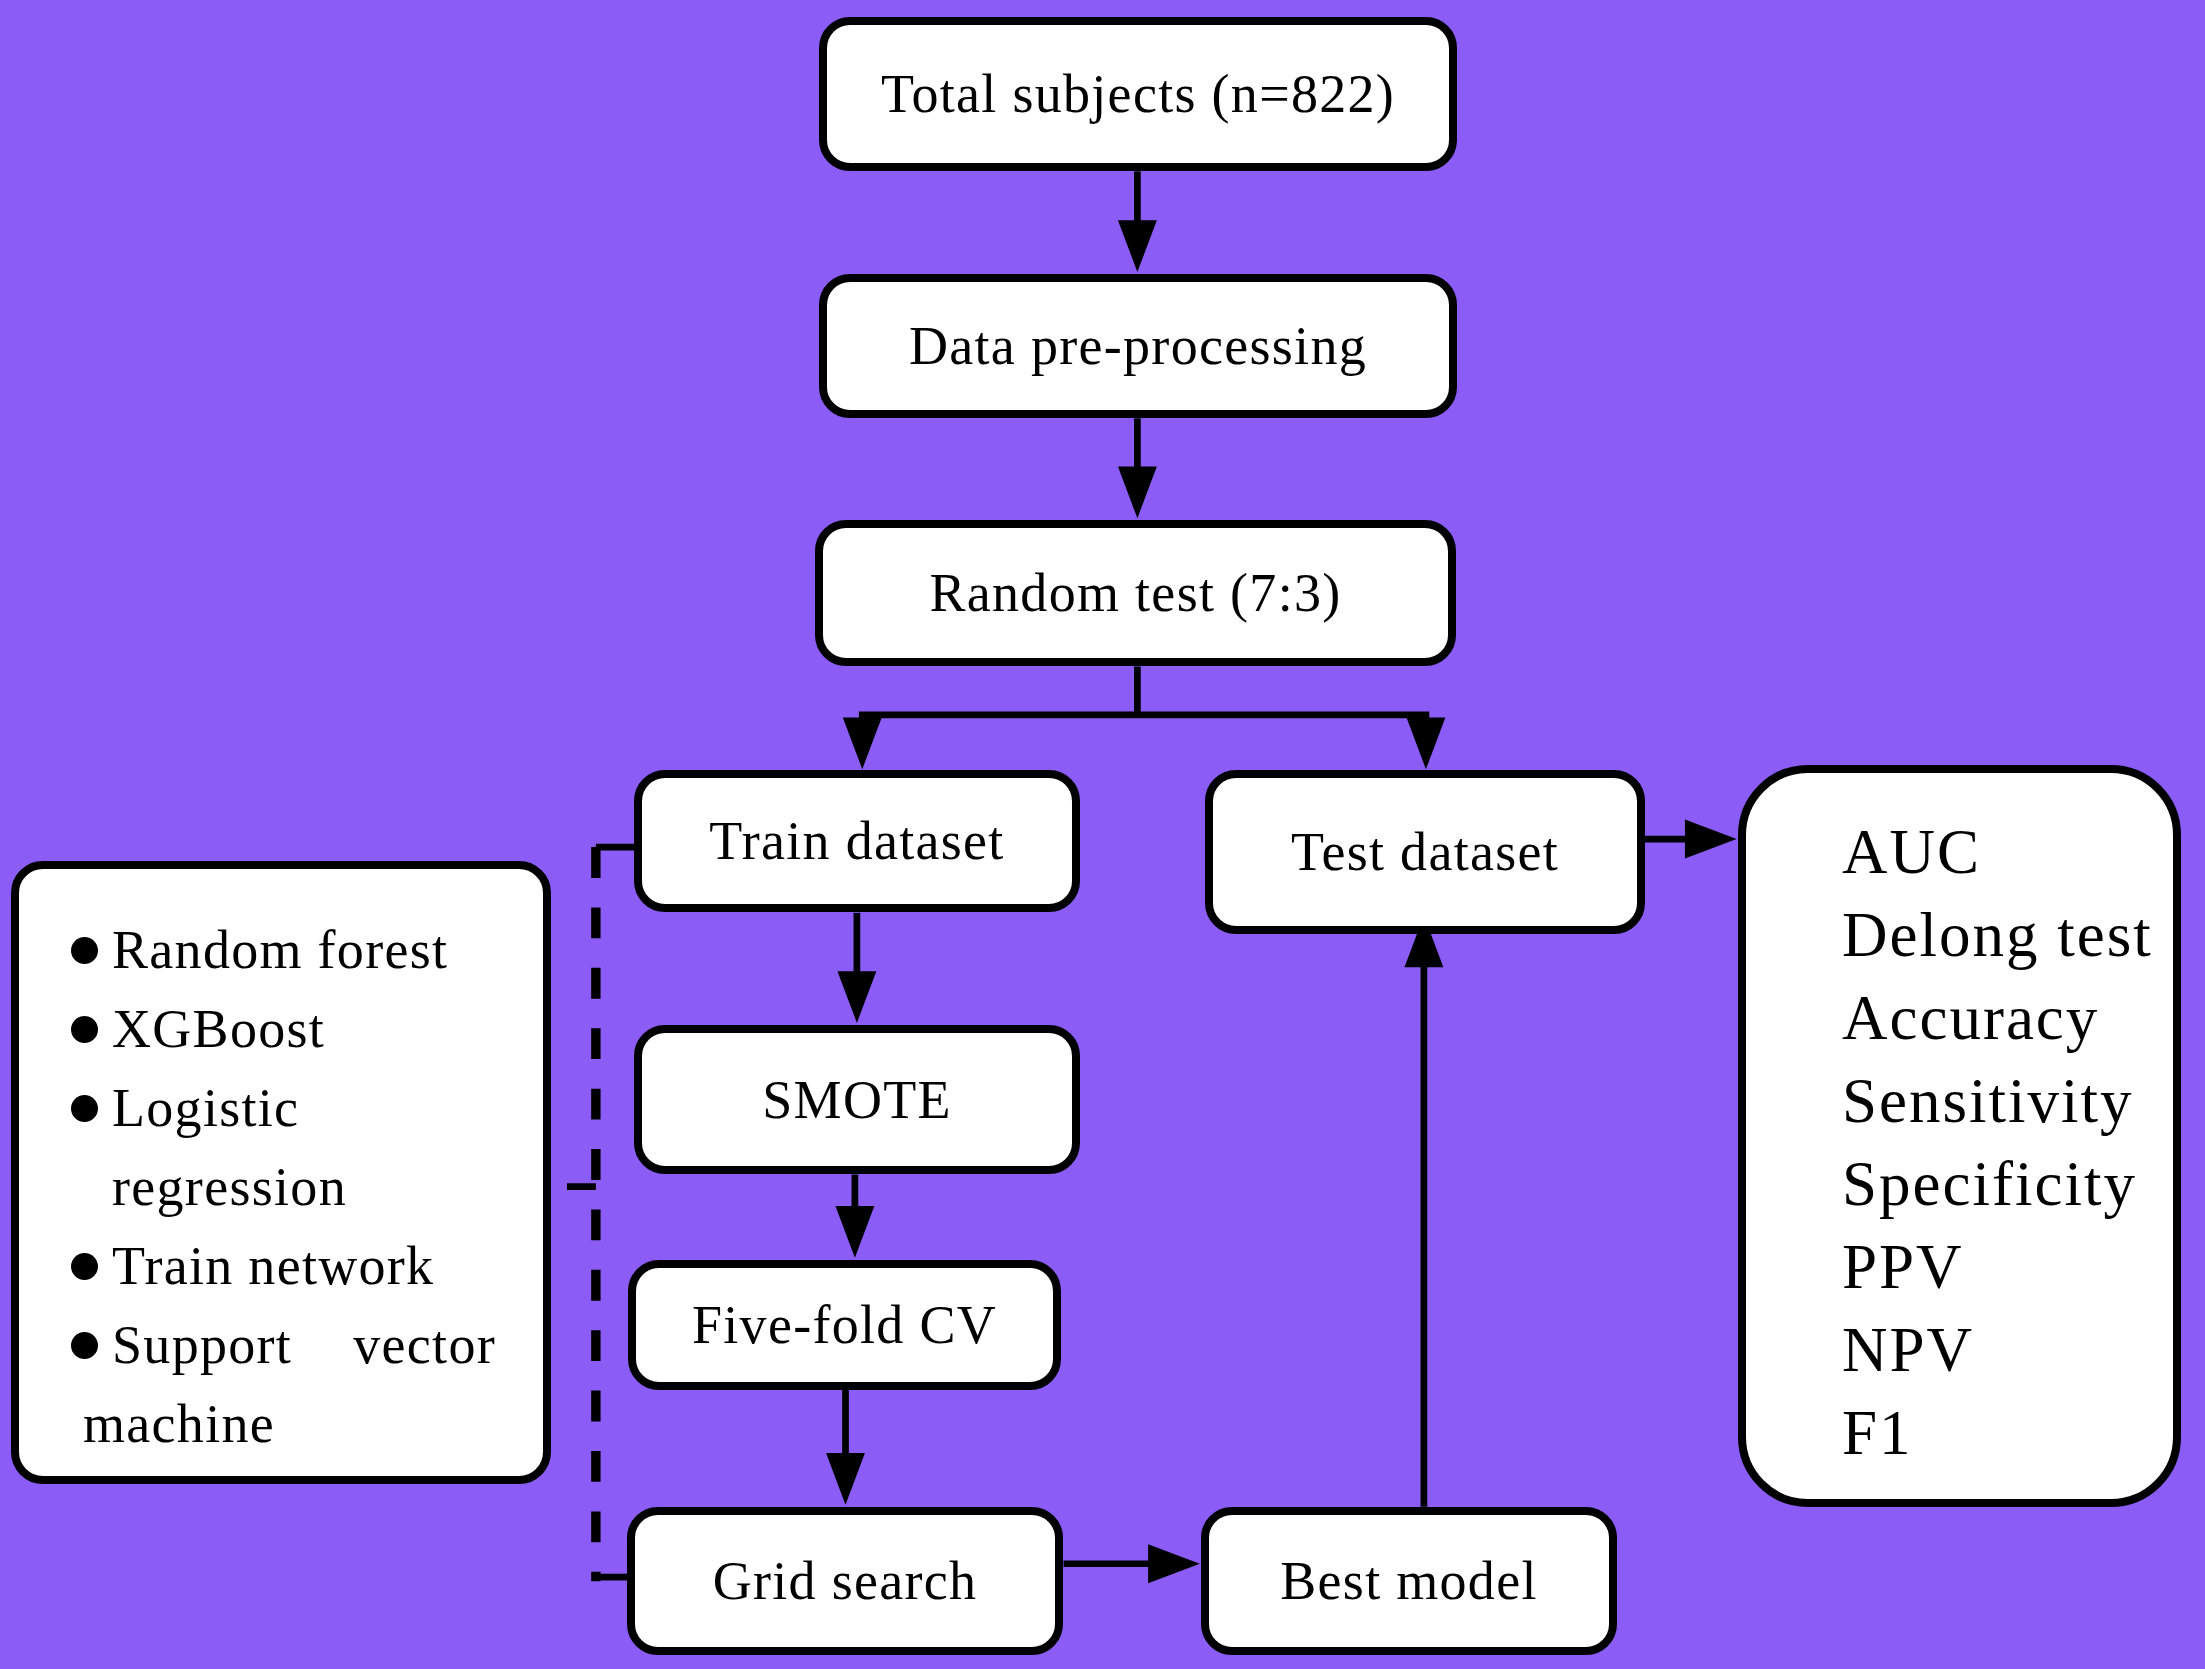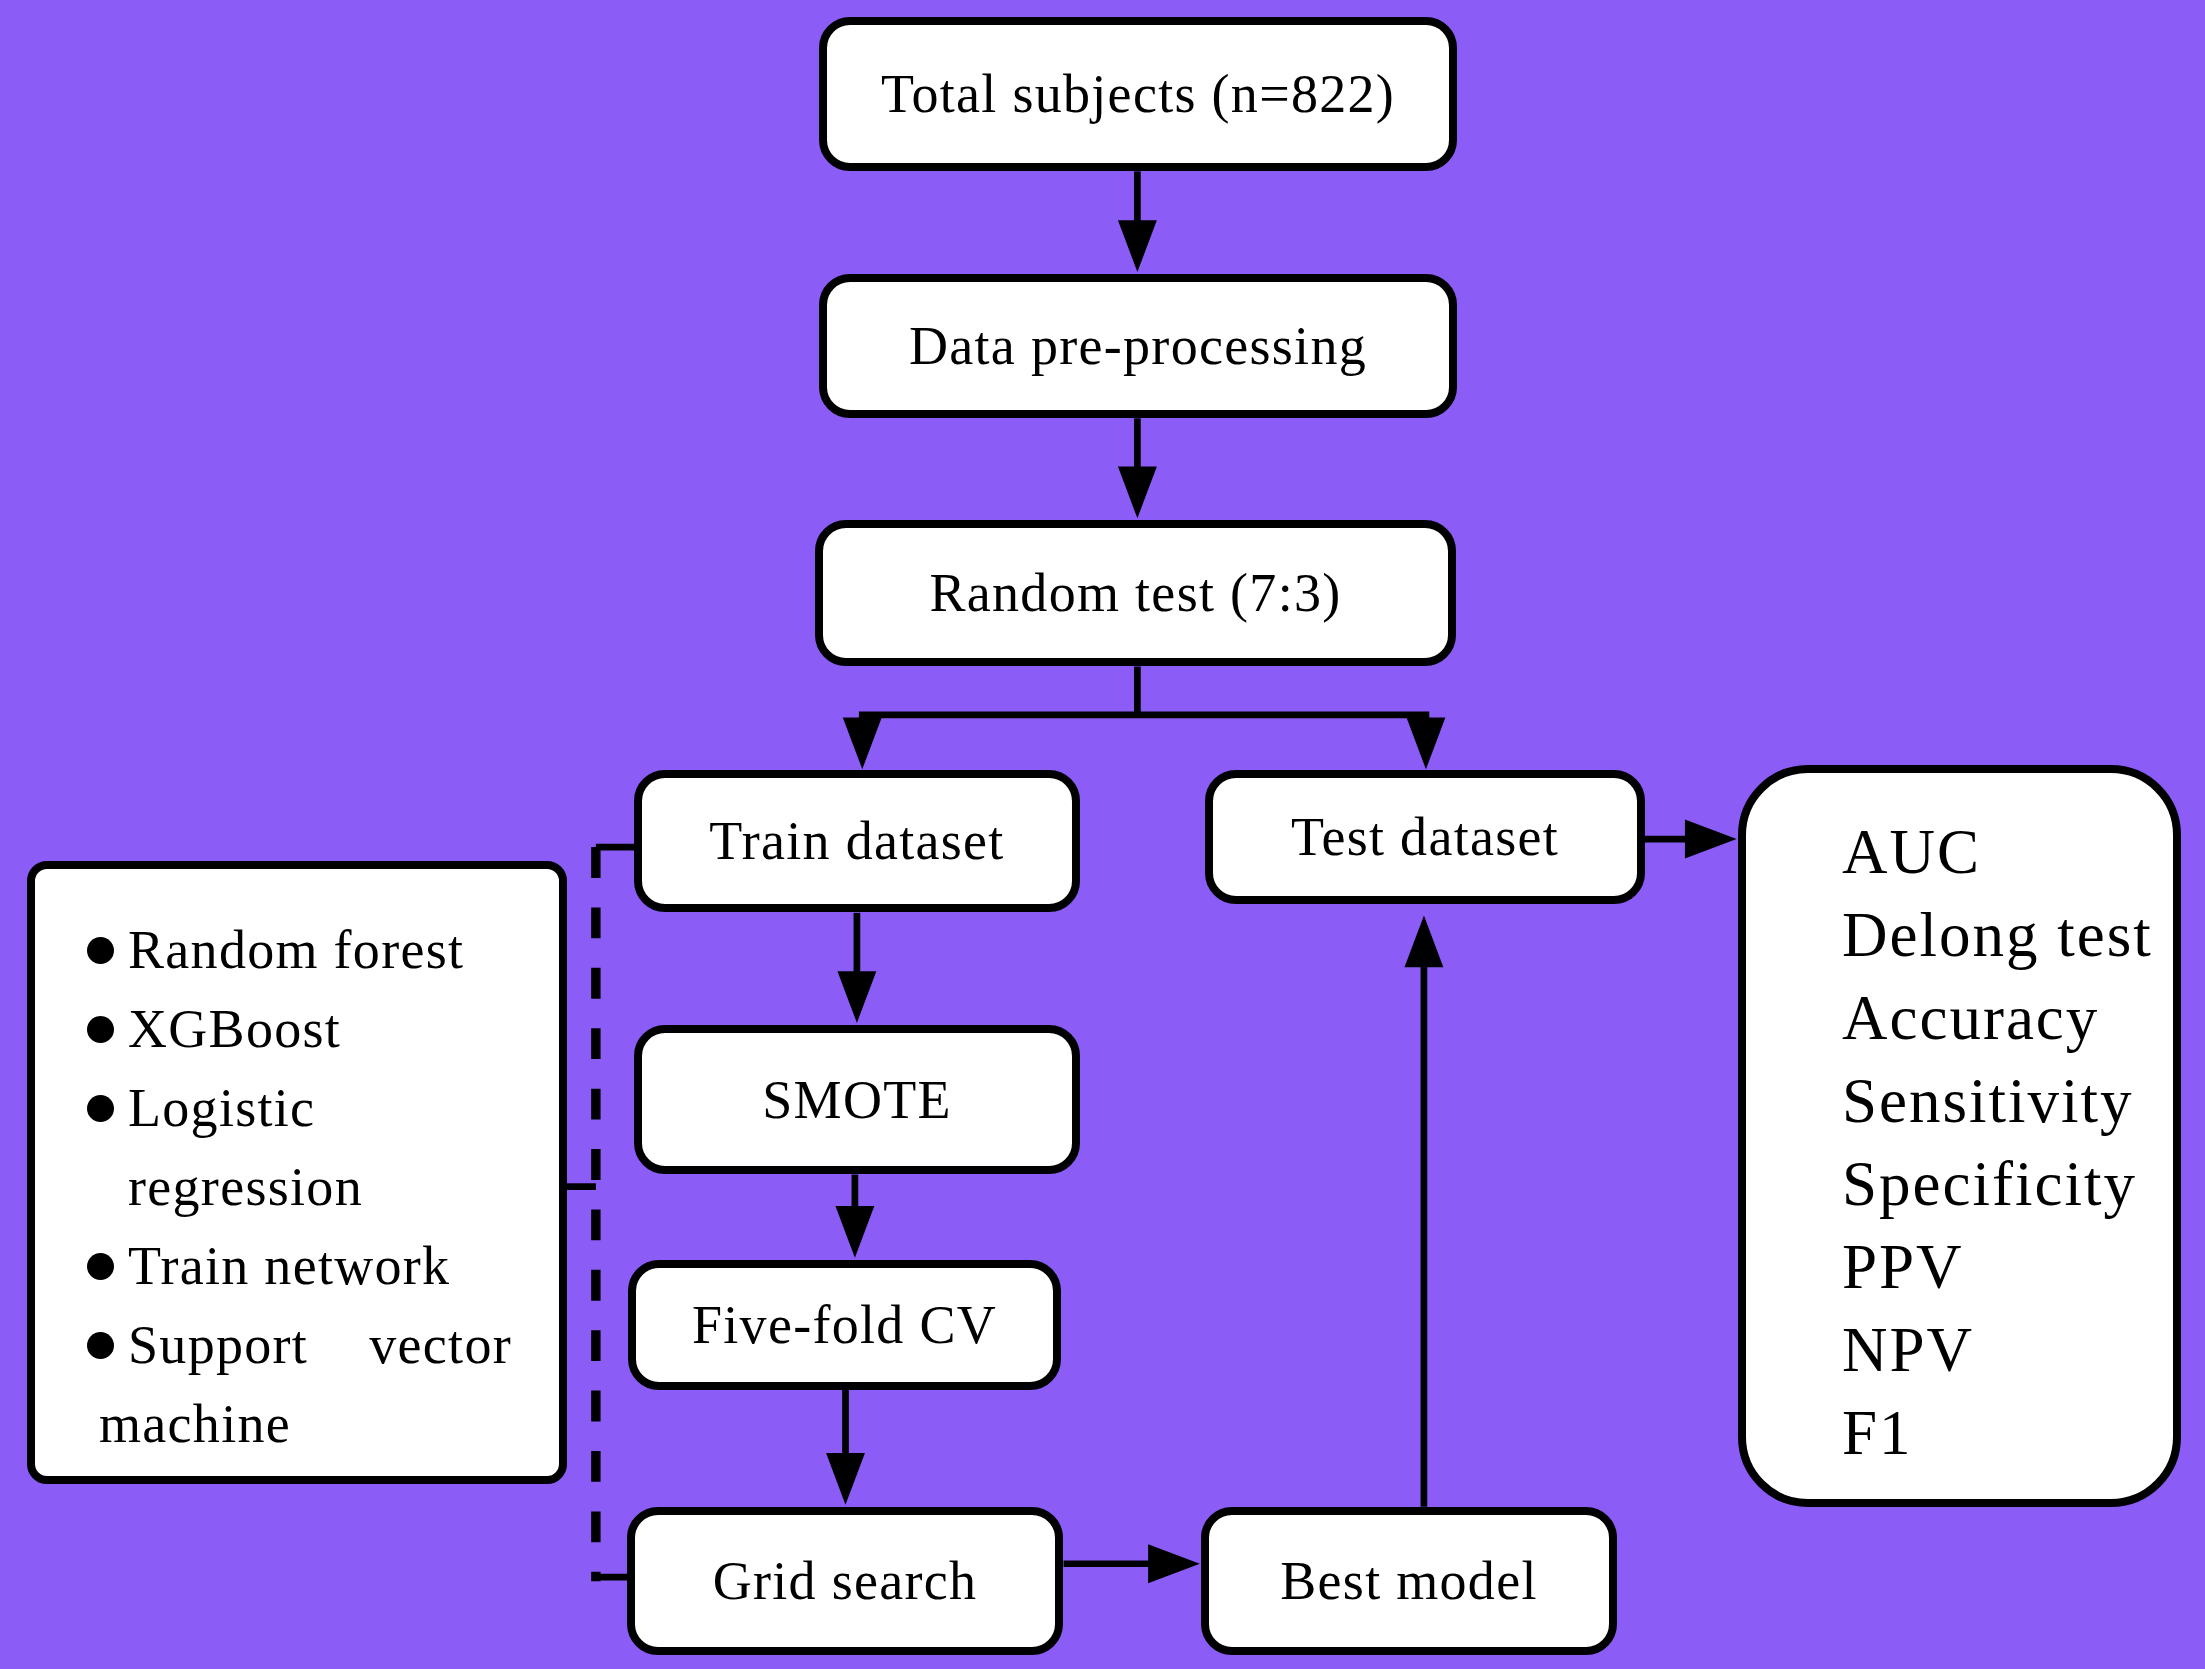--- a/index.html
+++ b/index.html
@@ -30,30 +30,30 @@
     font-size: 54px;
     letter-spacing: 1.3px;
     white-space: nowrap;
     text-align: center;
   }
   
   .b-total   { left: 819px; top:   17px; width: 638px; height: 154px; }
   .b-preproc { left: 819px; top:  274px; width: 638px; height: 144px; }
   .b-split   { left: 815px; top:  520px; width: 641px; height: 146px; }
   .b-train   { left:  634px; top: 770px; width: 446px; height: 142px; }
-  .b-test    { left: 1205px; top: 770px; width: 440px; height: 134px; }
+  .b-test    { left: 1205px; top: 770px; width: 440px; height: 164px; }
   .b-smote   { left:  634px; top: 1025px; width: 446px; height: 149px; }
   .b-fivefold{ left:  628px; top: 1260px; width: 433px; height: 130px; }
   .b-grid    { left:  627px; top: 1507px; width: 436px; height: 148px; }
   .b-best    { left: 1201px; top: 1507px; width: 416px; height: 148px; }
 
   
   .b-models {
-    left: 27px; top: 861px; width: 540px; height: 623px;
-    border-radius: 20px;
+    left: 11px; top: 861px; width: 540px; height: 623px;
+    border-radius: 32px;
     display: block;
     padding-top: 42px;
   }
   .mline {
     position: relative;
     height: 79px;
     font-size: 54px;
     letter-spacing: 1.3px;
     line-height: 79px;
     white-space: nowrap;

